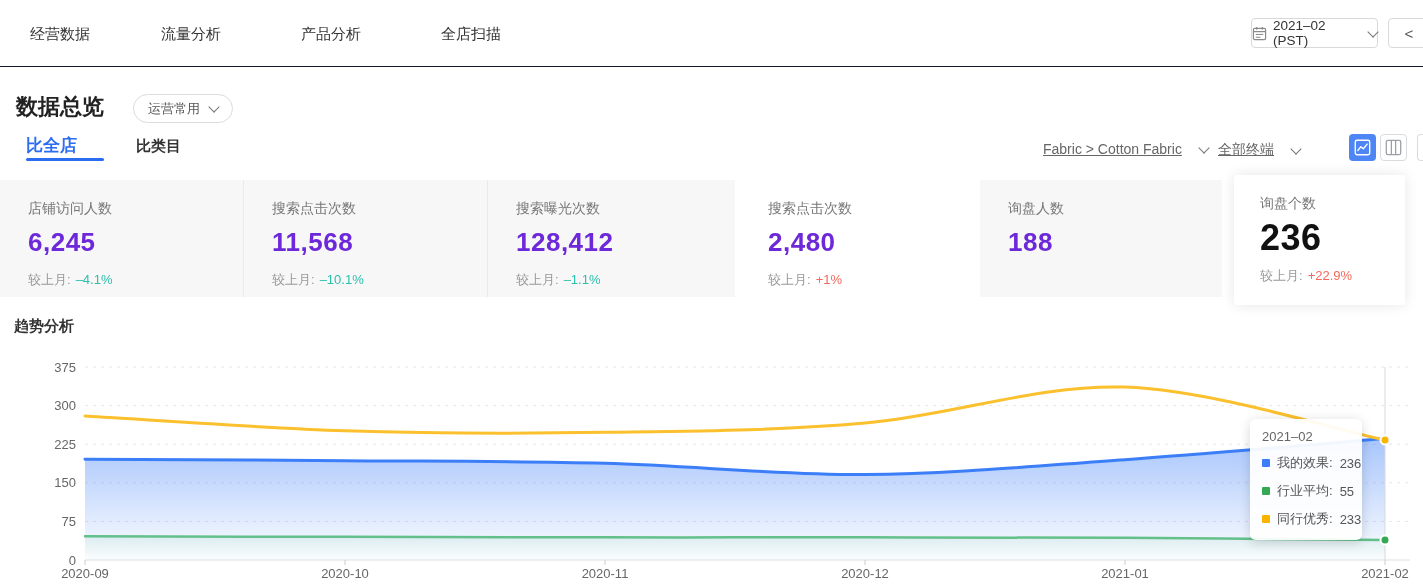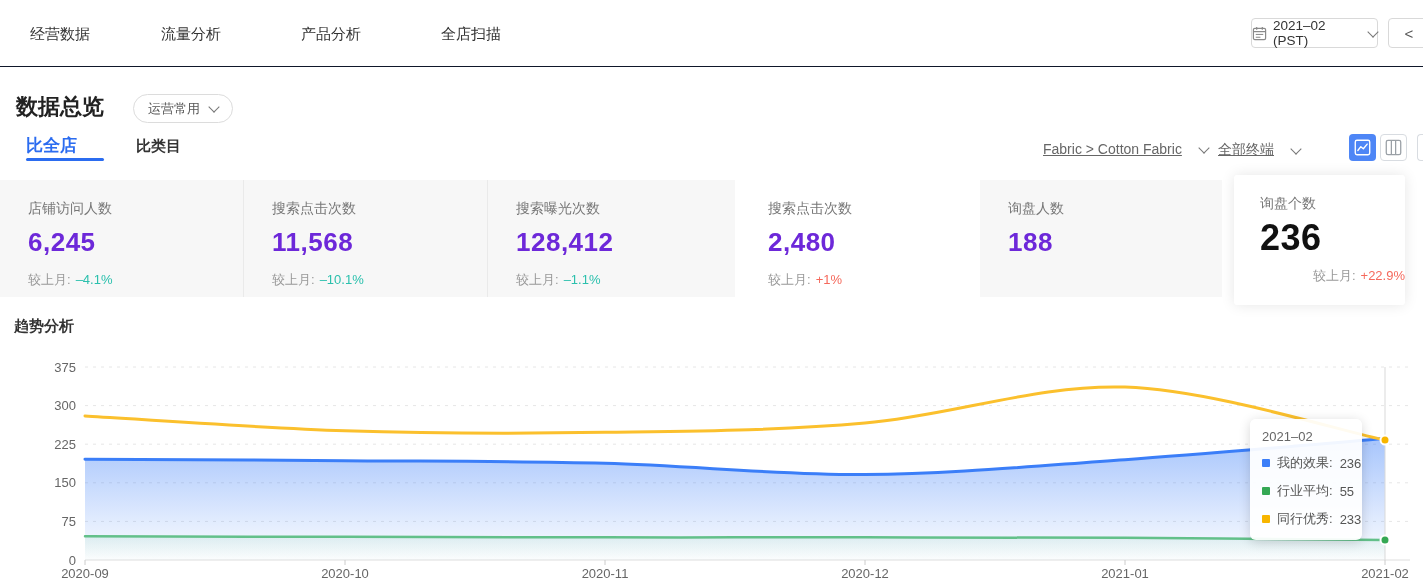--- a/index.html
+++ b/index.html
@@ -34,21 +34,21 @@
   .card.gray{background:#f7f7f7;}
   .card.divide{border-right:1px solid #eaeaea;}
   .card-label{font-size:14px;color:#777;}
   .card-value{font-size:26px;font-weight:700;color:#6d28d9;margin-top:9px;letter-spacing:.5px;}
   .card-compare{font-size:13px;color:#999;margin-top:13px;}
   .card-change{margin-left:5px;}
   .up{color:#f5695c;} .down{color:#2bc0ad;}
   .card.selected{left:1234px;width:171px;top:175px;height:130px;background:#fff;border-radius:3px;
                  box-shadow:0 0 14px rgba(0,0,0,.10);z-index:3;padding:20px 0 0 26px;}
   .card.selected .card-value{font-size:36px;font-weight:800;color:#111;margin-top:4px;}
-  .card.selected .card-compare{margin-top:8px;text-align:right;}
+  .card.selected .card-compare{margin-top:8px;}
   
   .trend-title{position:absolute;left:14px;top:317px;font-size:15px;font-weight:700;color:#333;}
   .trend-svg{position:absolute;left:0;top:345px;}
   .tooltip{position:absolute;left:1250px;top:419px;width:112px;box-sizing:border-box;padding:10px 12px 12px 12px;
            background:rgba(255,255,255,.93);border-radius:6px;box-shadow:0 2px 12px rgba(0,0,0,.16);z-index:4;font-size:13px;}
   .tt-title{color:#666;}
   .tt-row{display:flex;align-items:center;gap:7px;margin-top:10px;color:#555;white-space:nowrap;}
   .tt-square{width:8px;height:8px;border-radius:1px;flex:none;}
 </style>
 </head>

